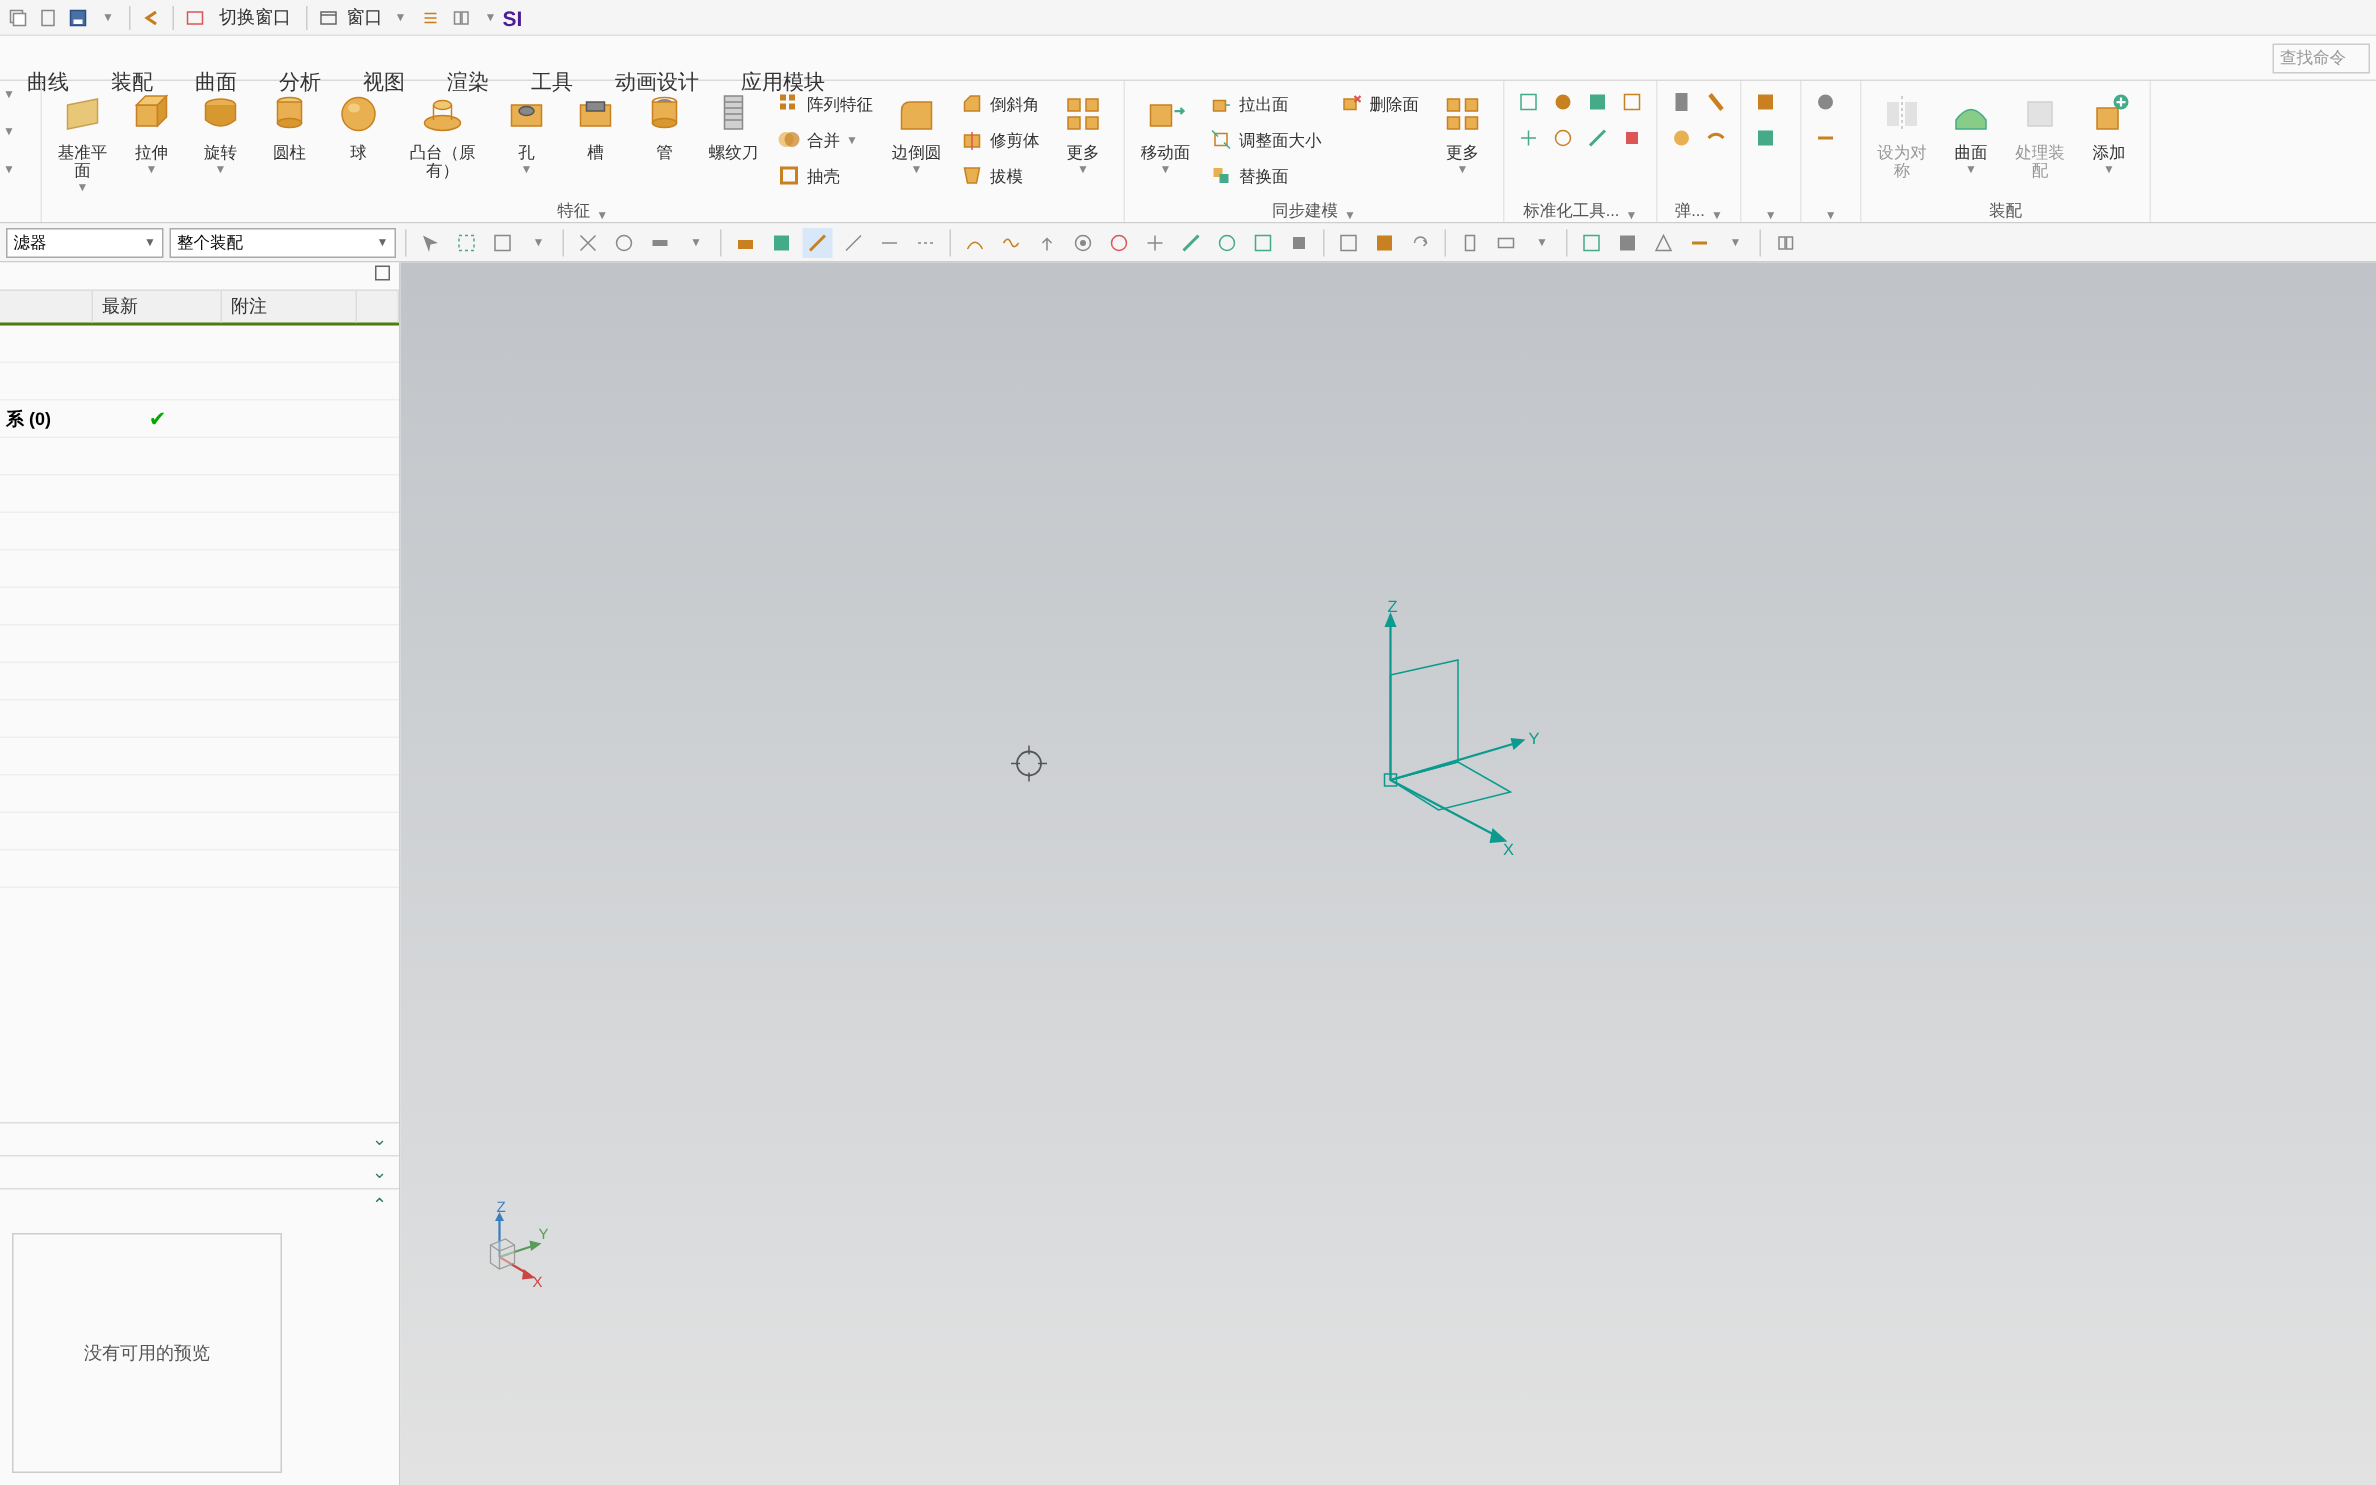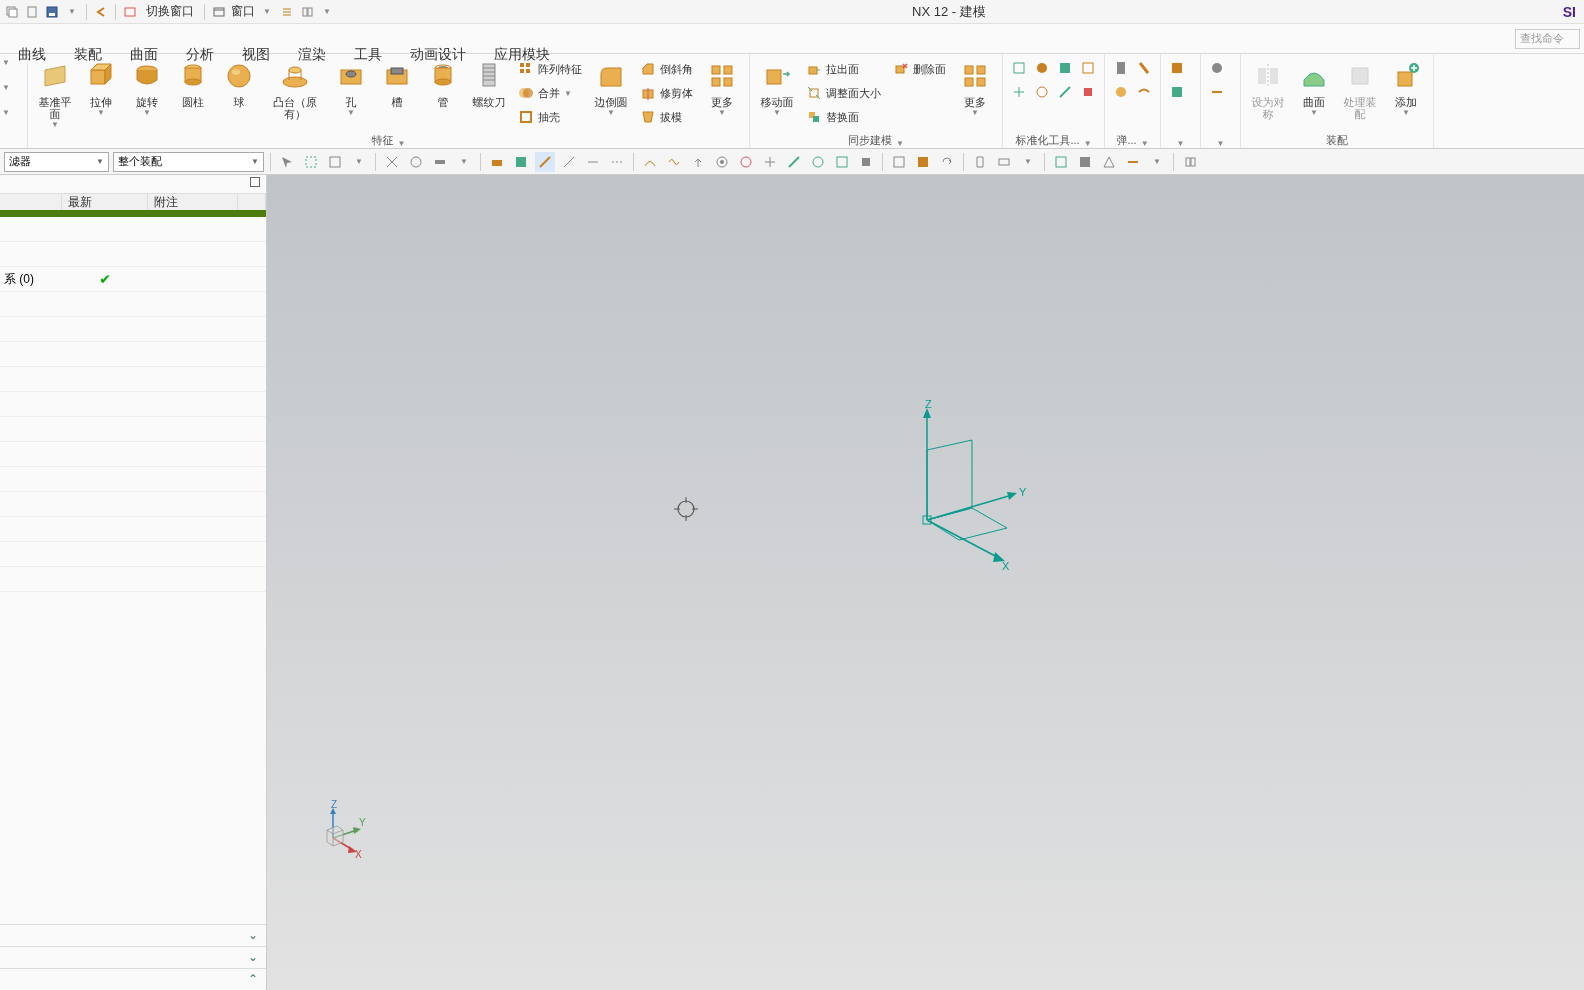--- a/index.html
+++ b/index.html
@@ -34,25 +34,25 @@
 .toolbar2 { height: 26px; background: #f5f5f5; display: flex; align-items: center; padding: 0 4px; gap: 4px; border-bottom: 1px solid #ccc; }
 .combo { height: 20px; border: 1px solid #aaa; background: #fff; display: flex; align-items: center; padding: 0 4px; font-size: 11px; gap: 4px;}
 .combo .dd { font-size: 8px; color: #666; }
 .tb-icon { width: 20px; height: 20px; display: flex; align-items: center; justify-content: center; cursor: pointer; }
 .tb-sep { width: 1px; height: 18px; background: #ccc; margin: 0 2px; }
 
 .main-area { display: flex; height: calc(100% - 175px); }
 .side-panel { width: 267px; background: #fafafa; border-right: 1px solid #ccc; display: flex; flex-direction: column; }
 .side-header { height: 18px; display: flex; justify-content: flex-end; padding: 2px 6px; }
 .side-header .sq { width: 10px; height: 10px; border: 1px solid #666; }
-.side-table-head { height: 24px; display: flex; border-bottom: 7px solid #4d7c0f; border-top: 1px solid #ddd; background: #f0f0f0;}
+.side-table-head { height: 24px; display: flex; border-bottom: 2px solid #4d7c0f; border-top: 1px solid #ddd; background: #f0f0f0;}
 .side-th { border-right: 1px solid #ddd; font-size: 12px; color: #333; display: flex; align-items: center; padding: 0 6px; }
 .side-rows { flex: 1; }
 .side-row { height: 25px; border-bottom: 1px solid #eee; display: flex; align-items: center; }
-.side-cell1 { width: 62px; padding-left: 4px; font-size: 12px; font-weight: normal; }
+.side-cell1 { width: 62px; padding-left: 4px; font-size: 12px; font-weight: bold; }
 .side-cell2 { width: 86px; display: flex; align-items: center; justify-content: center; }
 .check { color: #0a0; font-size: 14px; }
 .side-collapse { border-top: 1px solid #ddd; display: flex; justify-content: flex-end; padding: 3px 8px; height: 22px;}
 .chev { color: #3a7c5c; font-size: 12px; cursor: pointer; }
 .preview-box { margin: 8px; border: 1px solid #ccc; height: 160px; display: flex; align-items: center; justify-content: center; font-size: 12px; color: #555; width: 180px;}
 
 .viewport-wrap { flex: 1; display: flex; flex-direction: column; }
 .tab-bar { height: 22px; background: #fafafa; display: flex; align-items: flex-end; padding-left: 8px; }
 .file-tab { background: #3a7fbf; color: #fff; font-size: 12px; padding: 3px 8px; display: flex; align-items: center; gap: 6px; border-radius: 3px 3px 0 0;}
 .file-tab .close { cursor: pointer; font-size: 11px;}
@@ -117,21 +117,20 @@
         </svg>
       </span>
     <span class="qat-icon">
         <svg width="14" height="14">
           <rect x="3" y="3" width="4" height="8" fill="none" stroke="#888"></rect>
           <rect x="8" y="3" width="4" height="8" fill="none" stroke="#888"></rect>
         </svg>
       </span>
     <span class="qat-icon" style="font-size:8px;color:#888">▼</span>
   </div>
-  <div class="app-title">NX 12 - 建模</div>
   <div class="app-brand">SI</div>
 </div>
 
 <div class="menu-bar">
   <div class="menu-item">曲线</div>
   <div class="menu-item">装配</div>
   <div class="menu-item">曲面</div>
   <div class="menu-item">分析</div>
   <div class="menu-item">视图</div>
   <div class="menu-item">渲染</div>
@@ -804,20 +803,21 @@
     </div>
     <div class="side-collapse">
         <span class="chev">⌄</span>
       </div>
     <div class="side-collapse">
         <span class="chev">⌄</span>
       </div>
     <div class="side-collapse">
         <span class="chev">⌃</span>
       </div>
+    <div class="preview-box">没有可用的预览</div>
   </div>
 
   <div class="viewport-wrap">
     <div class="viewport">
 
       <div class="cursor-cross">
         <svg width="28" height="28">
             <circle cx="14" cy="14" r="8" fill="none" stroke="#555" stroke-width="1.2"></circle>
             <line x1="14" y1="2" x2="14" y2="8" stroke="#555"></line>
             <line x1="14" y1="20" x2="14" y2="26" stroke="#555"></line>

